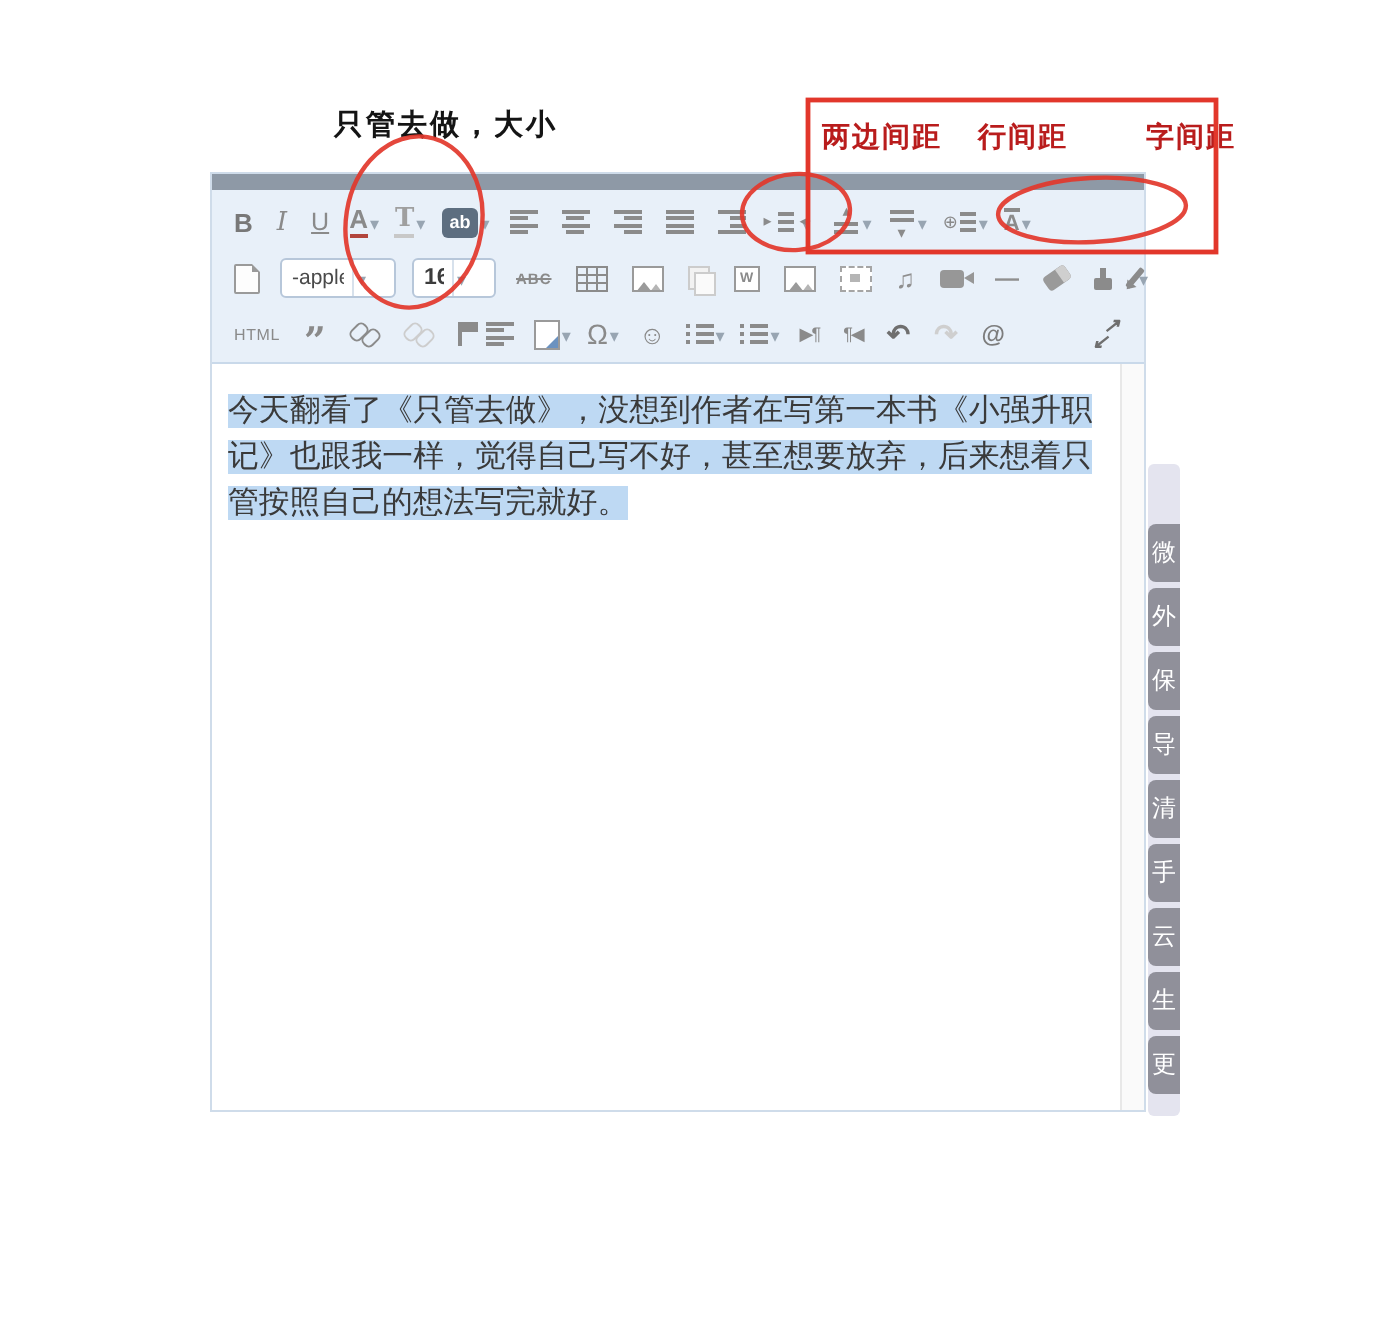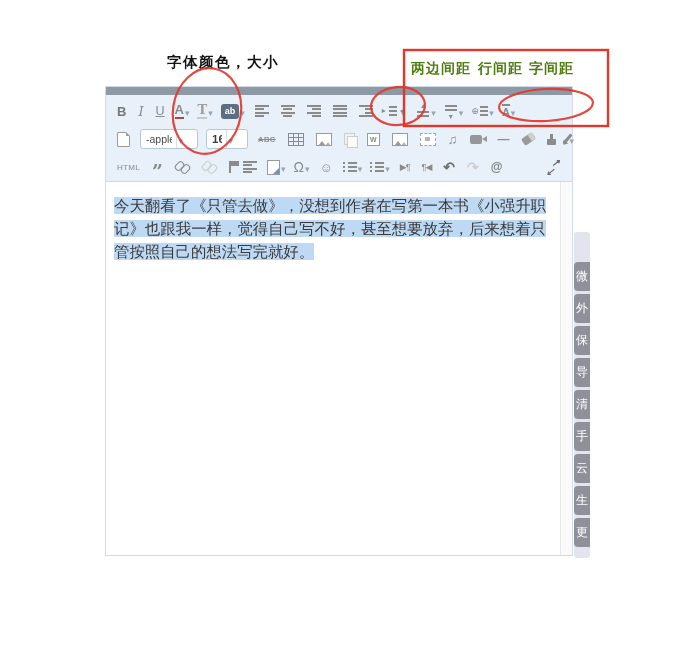--- a/index.html
+++ b/index.html
@@ -1,24 +1,24 @@
 <!DOCTYPE html>
 <html><head>
 <meta charset="utf-8">
 <style>
   html,body{margin:0;padding:0}
   body{width:700px;height:662px;position:relative;background:#fff;overflow:hidden;
        font-family:"Liberation Sans","DejaVu Sans",sans-serif}
 
   
   .ann-font{position:absolute;left:167px;top:53px;font-size:14.5px;font-weight:700;color:#141414;letter-spacing:1.5px}
-  .ann-spacing{position:absolute;left:411px;top:60px;font-size:14px;font-weight:700;color:#4d7c0f;display:flex}
+  .ann-spacing{position:absolute;left:411px;top:60px;font-size:14px;font-weight:700;color:#b91c1c;display:flex}
   .ann-spacing span{letter-spacing:1px}
-  .ann-spacing span:nth-child(2){margin-left:7px}
-  .ann-spacing span:nth-child(3){margin-left:6px}
+  .ann-spacing span:nth-child(2){margin-left:18px}
+  .ann-spacing span:nth-child(3){margin-left:39px}
   svg.overlay{position:absolute;left:0;top:0;z-index:9;pointer-events:none}
 
   
   .editor{position:absolute;left:105px;top:86px;width:468px;height:470px;box-sizing:border-box;
           border:1px solid #cfdcea;background:#fff}
   .topbar{height:8px;background:#8e99a6}
   .toolbar{height:87px;background:#e8f0f9;border-bottom:1px solid #c9d9ea;box-sizing:border-box;padding-top:2px}
   .trow{display:flex;align-items:center;height:28px;padding-left:9px;gap:8px}
 
   button.tb{background:none;border:none;padding:1px 2px;margin:0;display:inline-flex;align-items:center;
@@ -133,21 +133,21 @@
   
   .side{position:absolute;left:574px;top:232px;width:16px;height:326px;background:#e4e4ef;
         border-radius:3px;box-sizing:border-box;padding-top:30px}
   .side-btn{display:block;width:16px;height:29px;margin:0 0 3px 0;border:none;padding:0 0 0 2px;
             background:#90909a;border-radius:4px 0 0 4px;color:#fff;font-size:12px;line-height:29px;
             text-align:left;overflow:hidden;cursor:pointer;font-family:inherit}
 </style>
 </head>
 <body>
 
-<div class="ann-font">字体颜色，大小</div>
+<div class="ann-font">只管去做，大小</div>
 <div class="ann-spacing">
   <span>两边间距</span>
   <span>行间距</span>
   <span>字间距</span>
 </div>
 
 <div class="editor">
   <div class="topbar"></div>
 
   <div class="toolbar">

